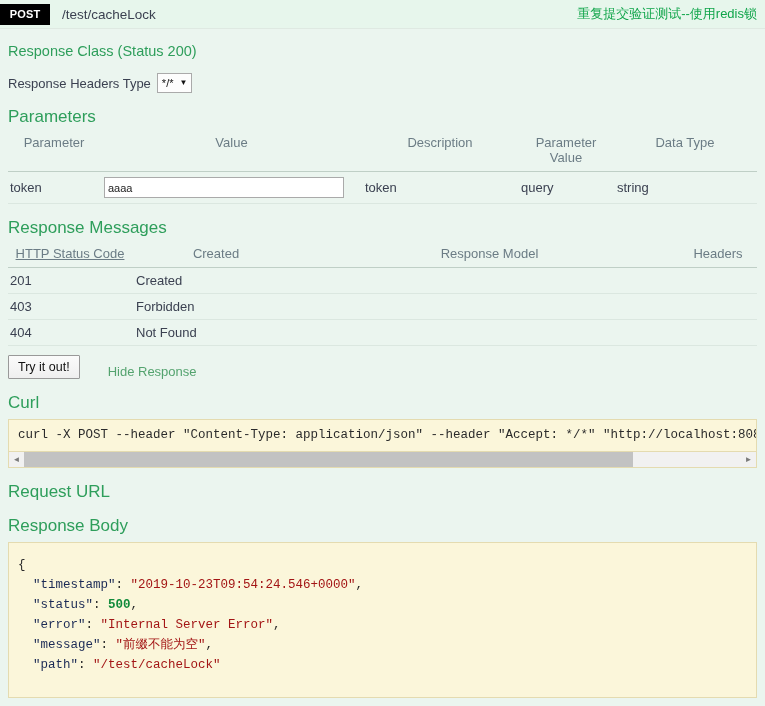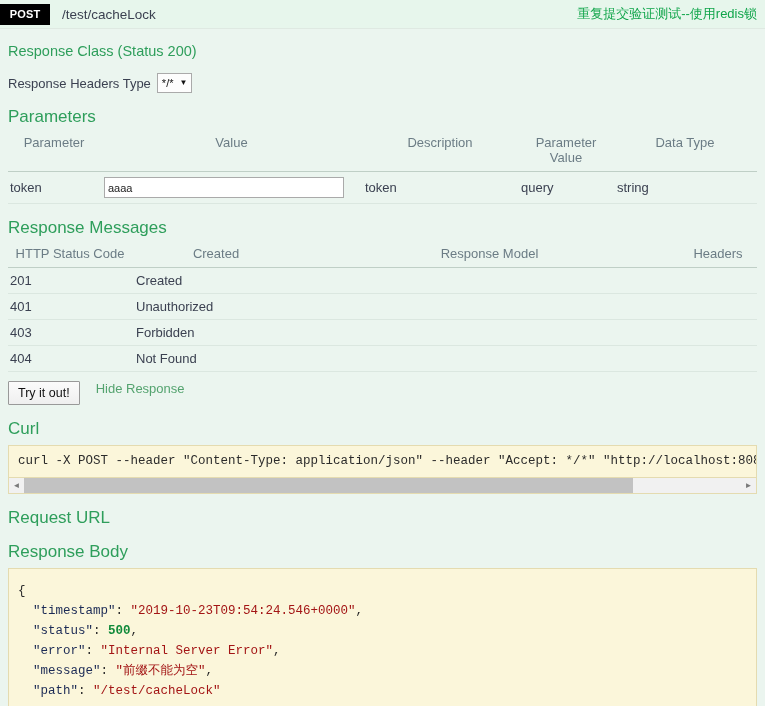--- a/index.html
+++ b/index.html
@@ -130,32 +130,32 @@
     border: 1px solid #aaa;
     background: #ffffff;
     font-family: "Liberation Sans", sans-serif;
     font-size: 11px;
     padding: 2px 3px;
     height: 21px;
     color: #222;
   }
 
   
-  .col-code    { width: 120px; }
+  .col-code    { width: 120px; text-decoration: underline; }
   .col-reason  { width: 160px; }
   .col-model   { width: 375px; }
   .col-headers { width: auto; text-align: left; }
 
   .rm-code { font-size: 13px; }
 
   
   .action-row {
     display: flex;
-    align-items: flex-start;
-    gap: 16px;
+    align-items: flex-end;
+    gap: 28px;
     margin: 9px 0 0 0;
   }
   .try-btn {
     background: linear-gradient(#fbfbfb, #efefef);
     border: 1px solid #999;
     color: #111;
     font-family: "Liberation Sans", sans-serif;
     font-size: 12.5px;
     padding: 4px 9px;
     cursor: pointer;
@@ -296,26 +296,20 @@
         <th class="col-code">HTTP Status Code</th>
         <th class="col-reason">Created</th>
         <th class="col-model">Response Model</th>
         <th class="col-headers">Headers</th>
       </tr>
     </thead>
     <tbody>
       <tr>
         <td class="rm-code">201</td>
         <td>Created</td>
-        <td></td>
-        <td></td>
-      </tr>
-      <tr>
-        <td class="rm-code">401</td>
-        <td>Unauthorized</td>
         <td></td>
         <td></td>
       </tr>
       <tr>
         <td class="rm-code">403</td>
         <td>Forbidden</td>
         <td></td>
         <td></td>
       </tr>
       <tr>

